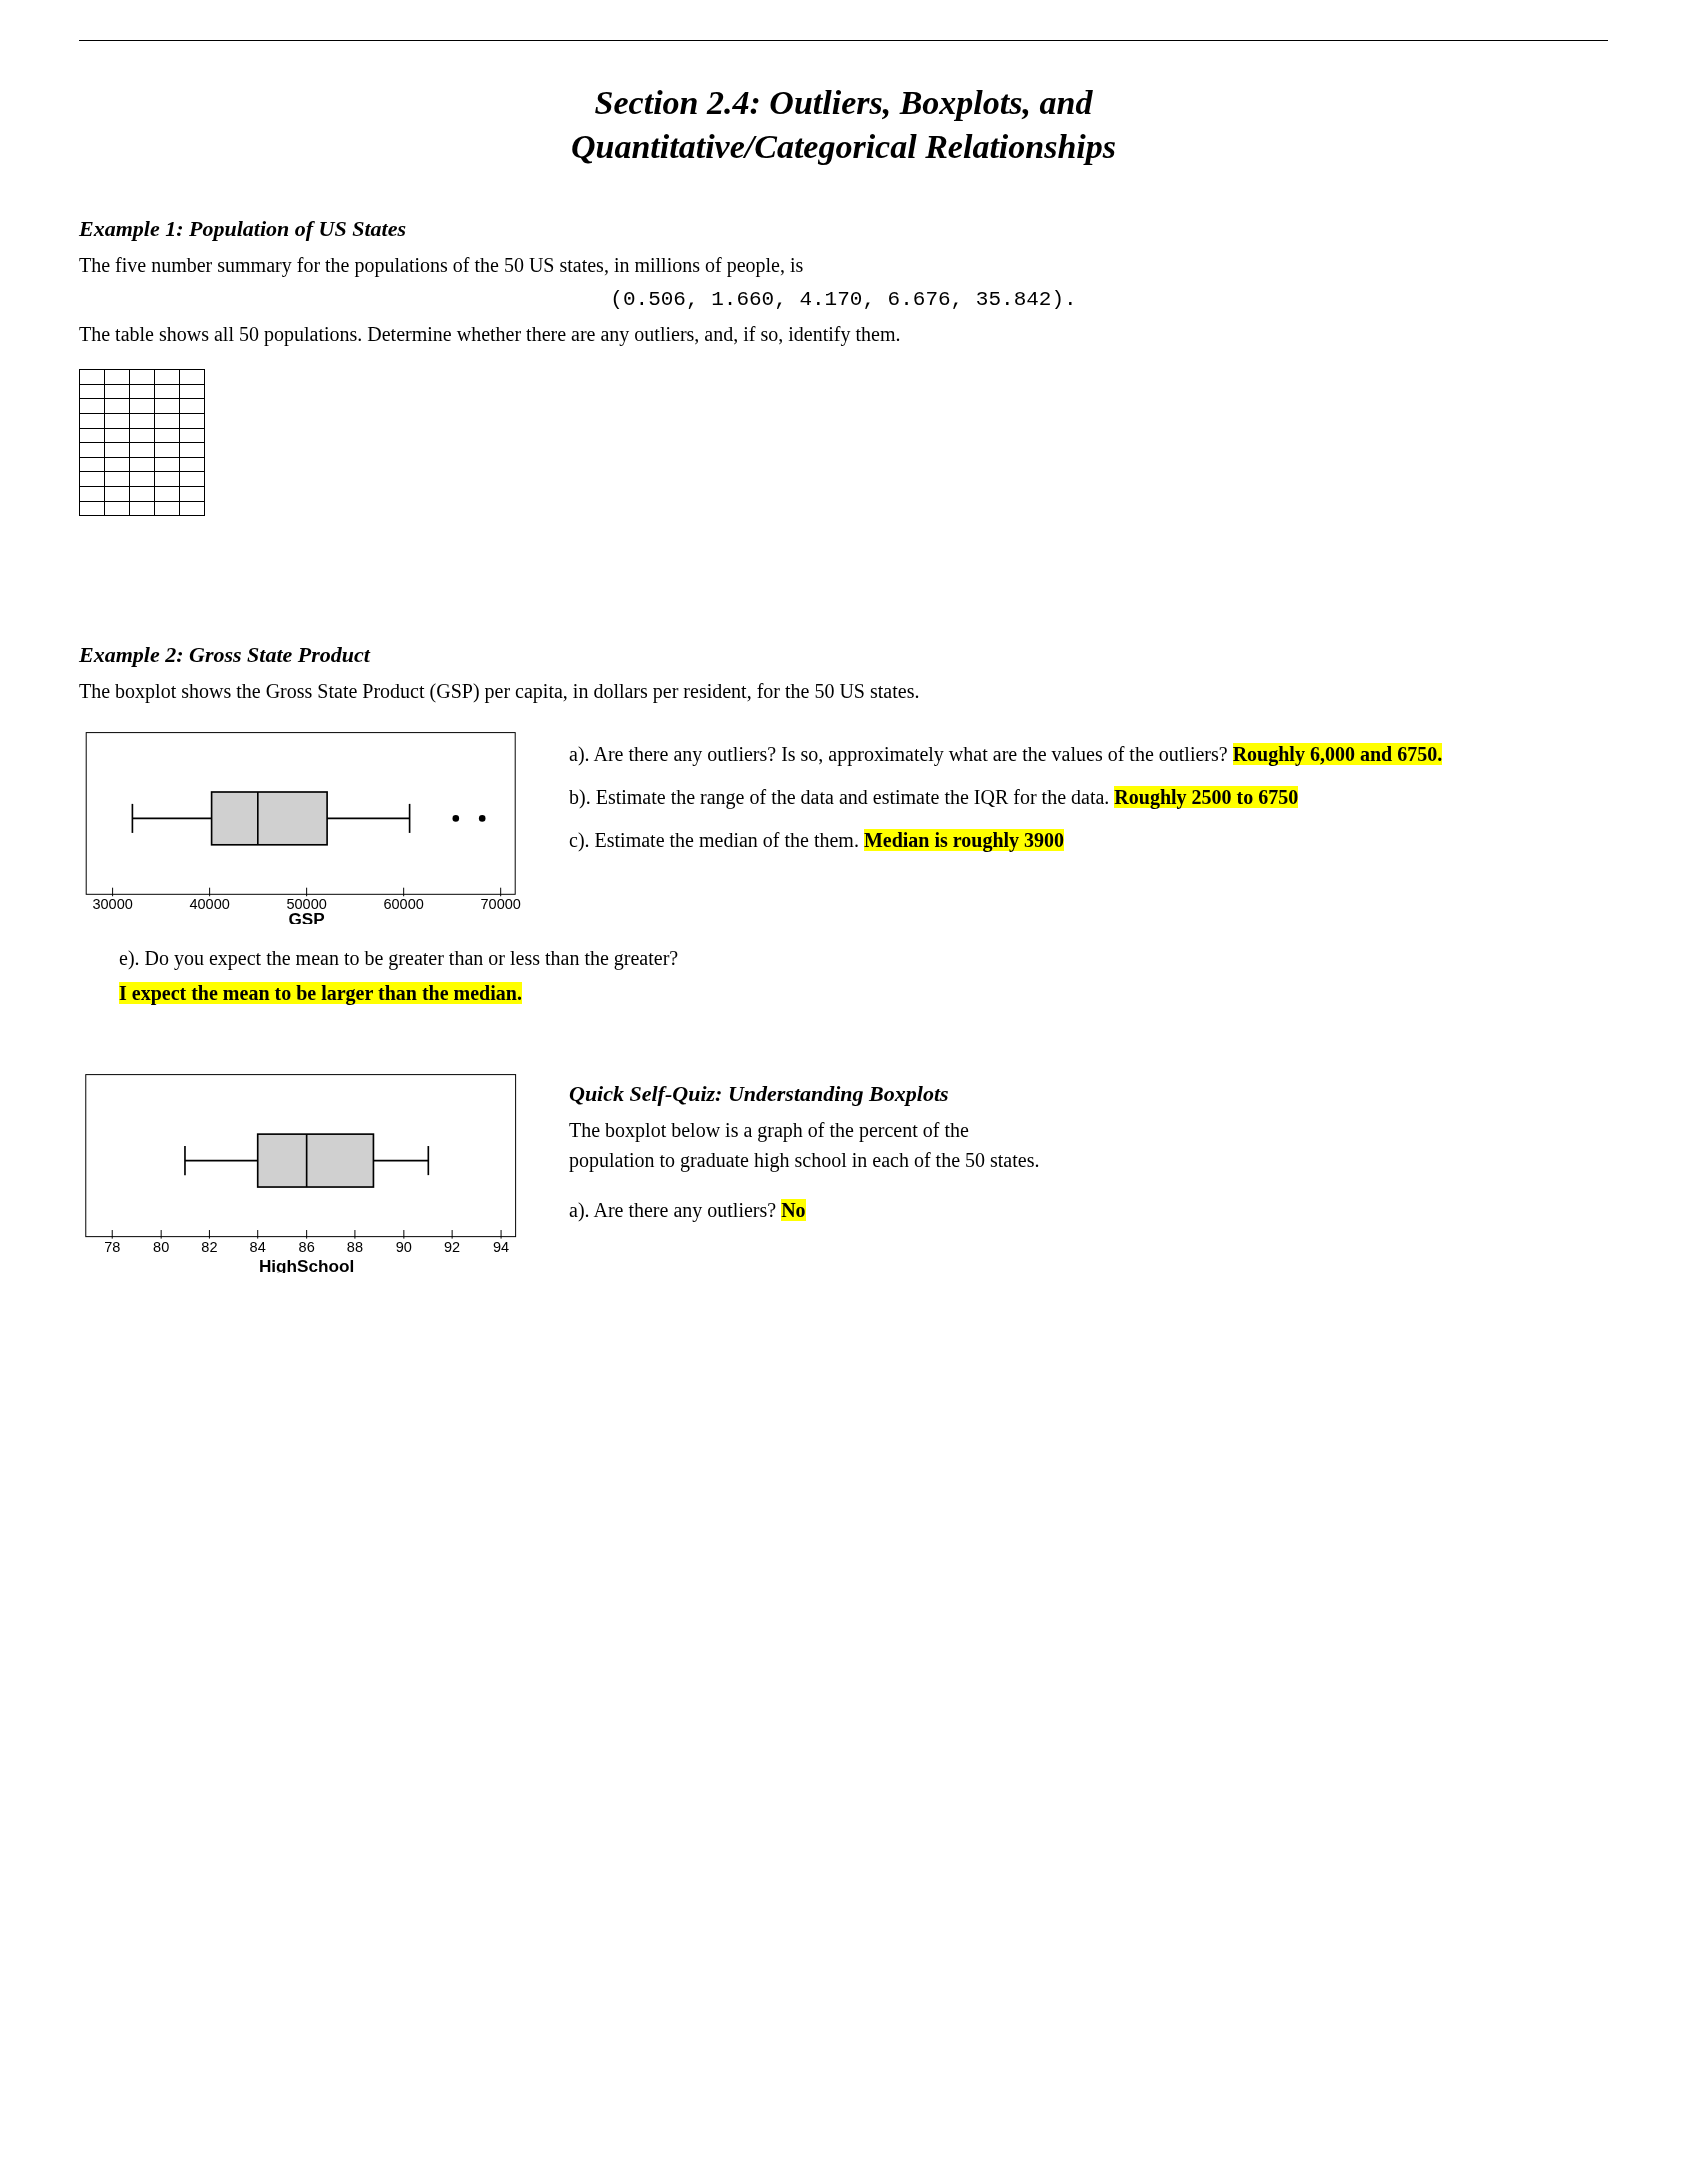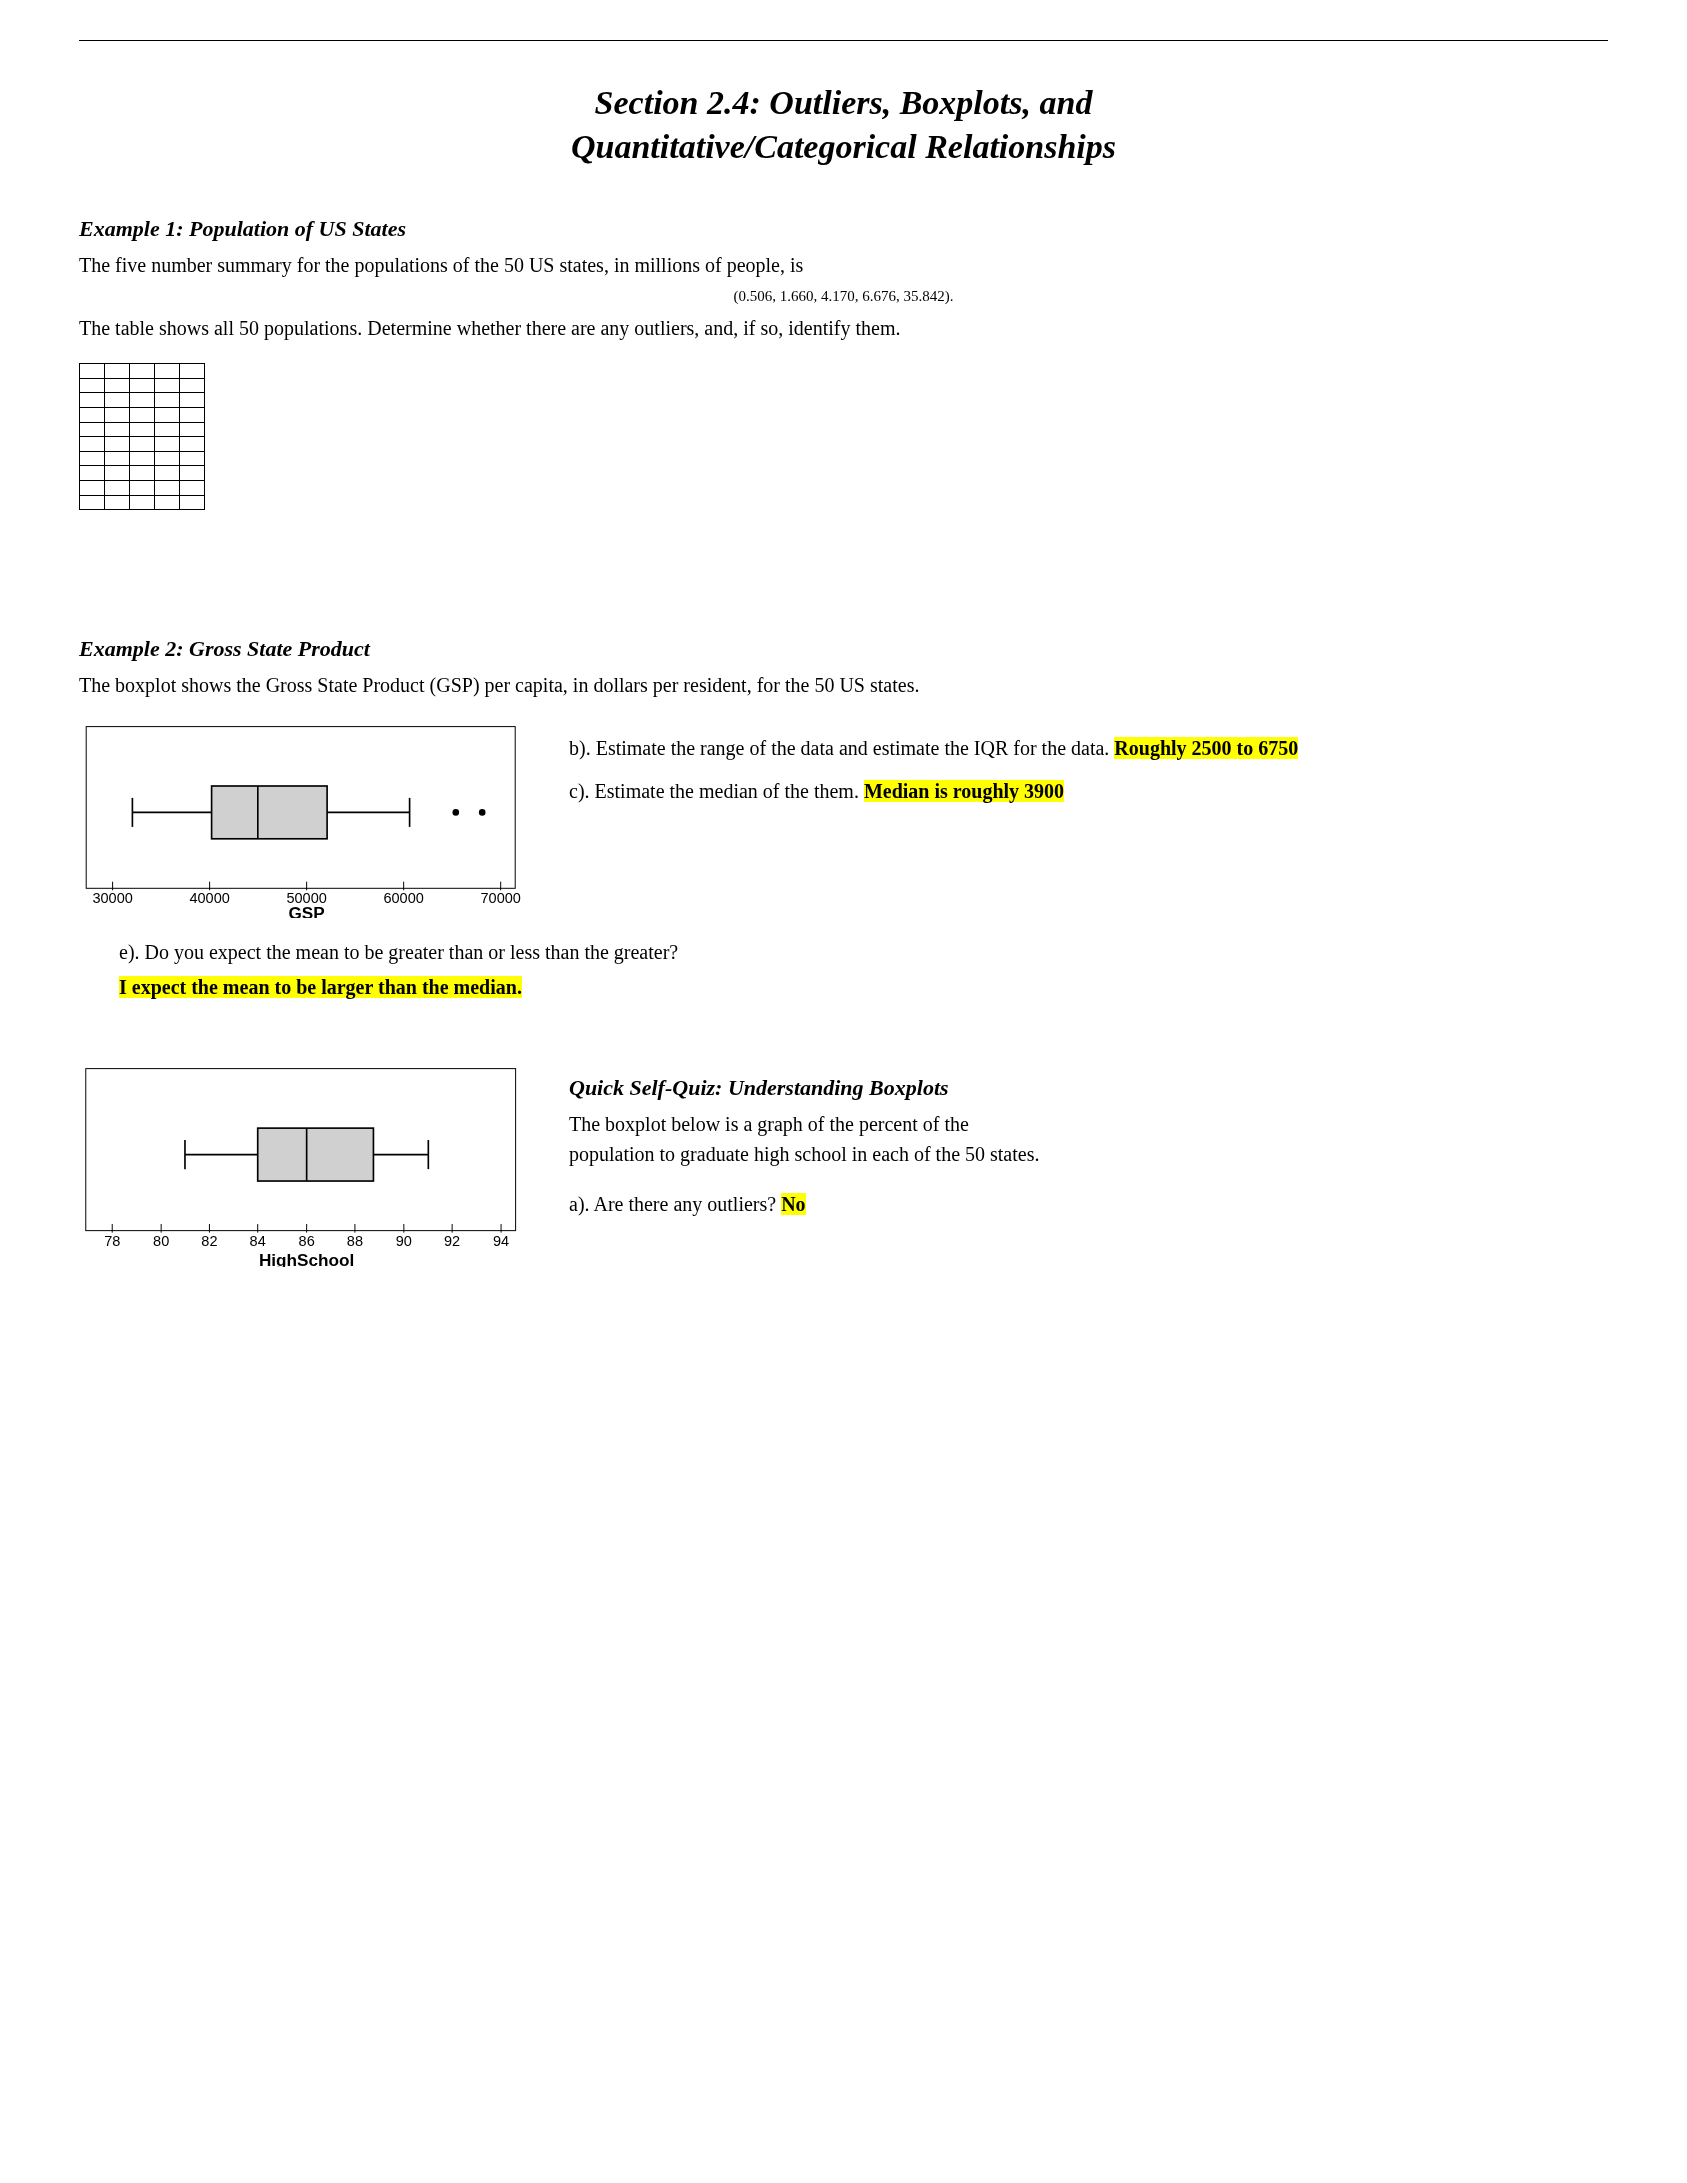--- a/index.html
+++ b/index.html
@@ -29,22 +29,22 @@
       font-style: italic;
       font-size: 22px;
       margin-bottom: 8px;
     }
     .body-text {
       font-size: 20px;
       line-height: 1.5;
       margin-bottom: 6.6px;
     }
     .monospace-line {
-      font-family: Liberation Serif, serif;
-      font-size: 15px;
+      font-family: Liberation Mono, monospace;
+      font-size: 21px;
       text-align: center;
       margin: 8px 0;
     }
     .highlight-yellow {
       background-color: #ffff00;
       font-weight: bold;
     }
     
     .data-table-container {
       margin: 13.2px 0 26.5px 0;
@@ -227,20 +227,24 @@
 
         <line x1="638" y1="245" x2="638" y2="258" stroke="#000" stroke-width="1.5"></line>
         <text x="638" y="278" text-anchor="middle" class="axis-label" font-size="22">70000</text>
 
         <text x="344" y="302" text-anchor="middle" font-size="26" font-family="Arial, sans-serif" font-weight="bold">GSP</text>
       </svg>
     </div>
 
     <div class="boxplot-right">
       <div class="question-block">
+        <span>a).  Are there any outliers?  Is so, approximately what are the values of the outliers?</span>
+        <span class="highlight-yellow">Roughly 6,000 and 6750.</span>
+      </div>
+      <div class="question-block">
         <span>b).  Estimate the range of the data and estimate the IQR for the data.</span>
         <span class="highlight-yellow">Roughly 2500 to 6750</span>
       </div>
       <div class="question-block">
         <span>c).  Estimate the median of the them.</span>
         <span class="highlight-yellow">Median is roughly 3900</span>
       </div>
     </div>
   </div>
 

